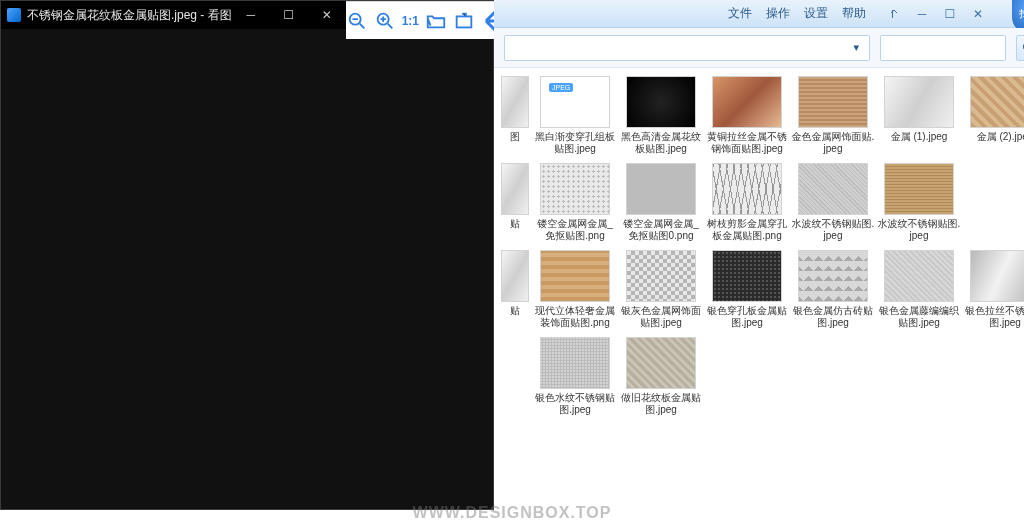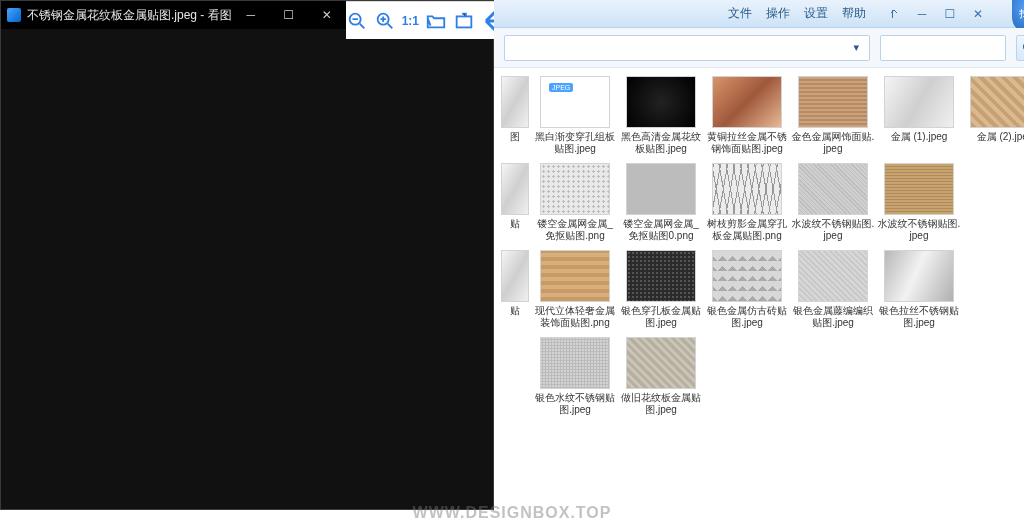--- a/index.html
+++ b/index.html
@@ -285,20 +285,24 @@
         <div class="row">
           <div class="item partial">
             <div class="thumb t-metal"></div>
             <div class="cap">贴</div>
           </div>
           <div class="item">
             <div class="thumb t-wood"></div>
             <div class="cap">现代立体轻奢金属装饰面贴图.png</div>
           </div>
           <div class="item">
+            <div class="thumb t-lattice"></div>
+            <div class="cap">银灰色金属网饰面贴图.jpeg</div>
+          </div>
+          <div class="item">
             <div class="thumb t-mesh"></div>
             <div class="cap">银色穿孔板金属贴图.jpeg</div>
           </div>
           <div class="item">
             <div class="thumb t-pyramid"></div>
             <div class="cap">银色金属仿古砖贴图.jpeg</div>
           </div>
           <div class="item">
             <div class="thumb t-fabric"></div>
             <div class="cap">银色金属藤编编织贴图.jpeg</div>

